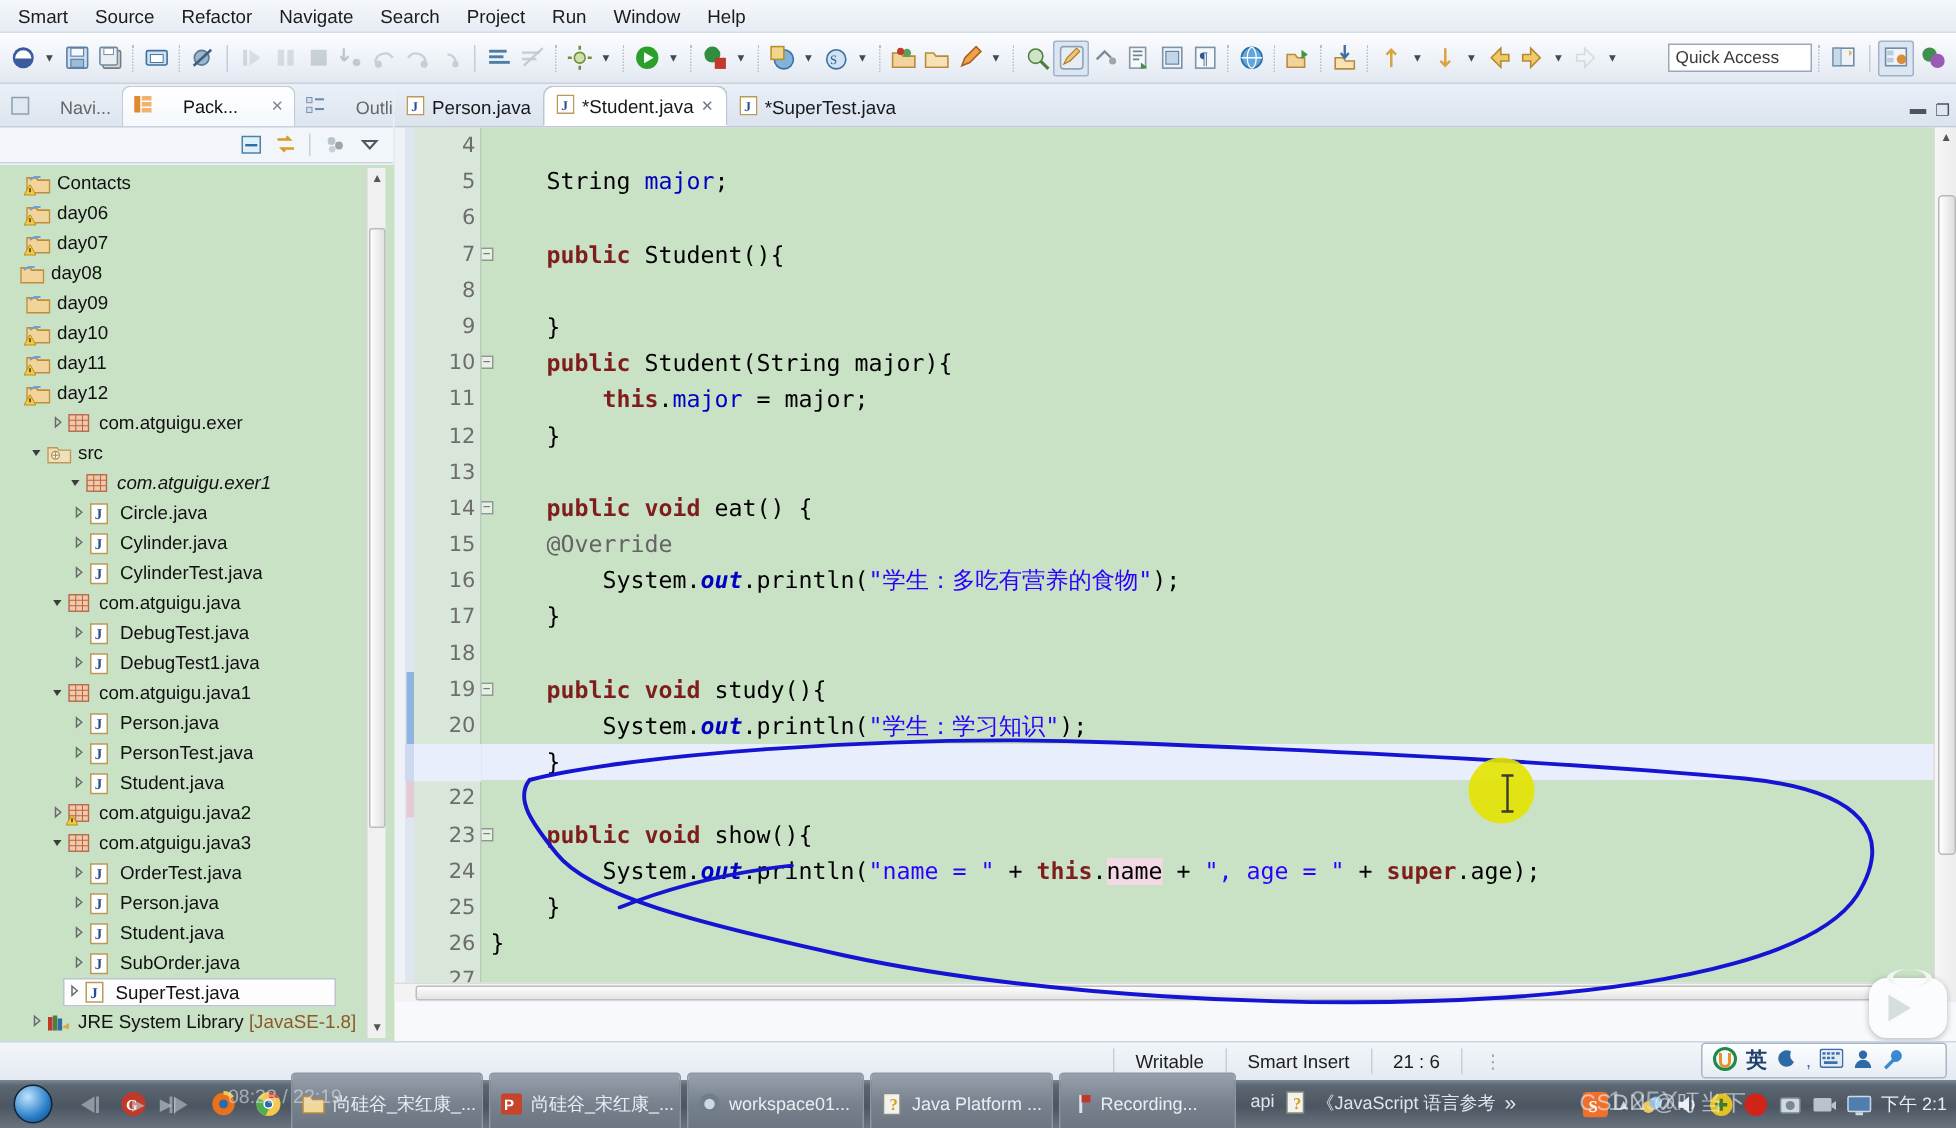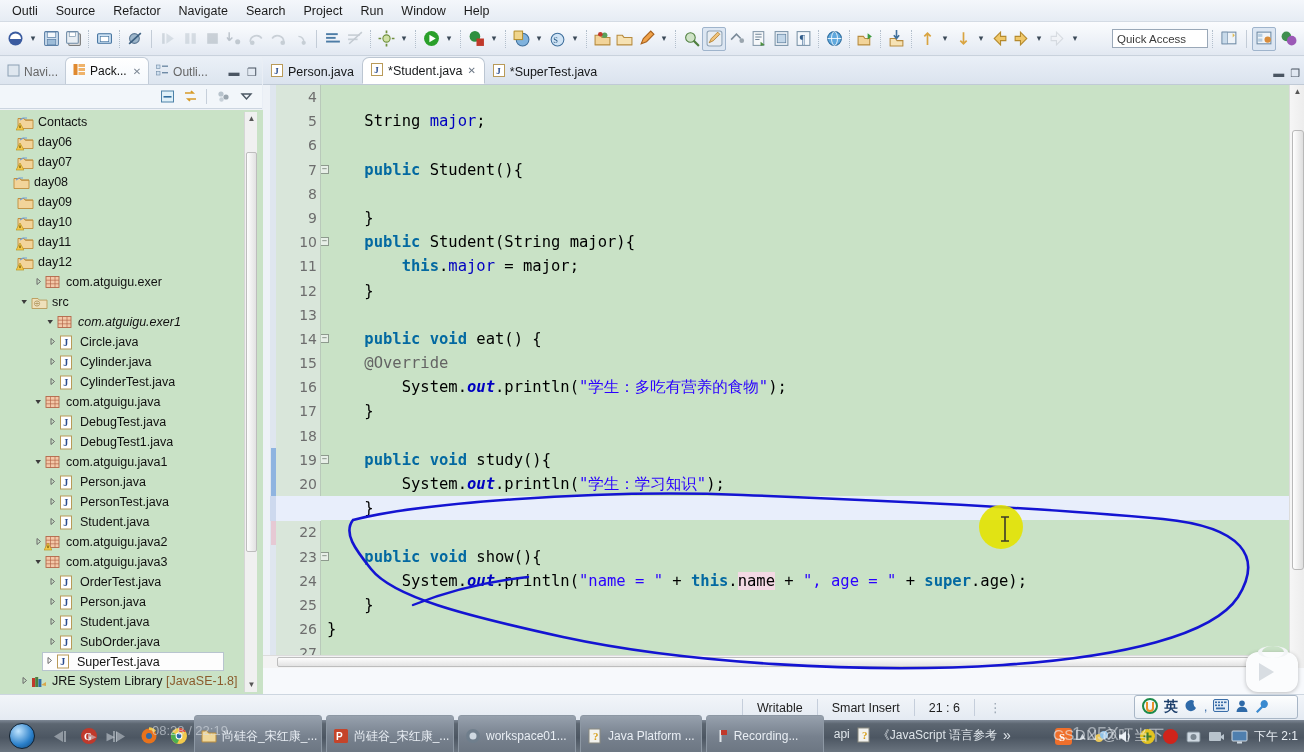--- a/index.html
+++ b/index.html
@@ -49,21 +49,21 @@
   }
   .persp {
     width:24px; height:24px; display:flex; align-items:center; justify-content:center;
   }
   .persp.active { background:#dce6f2; border:1px solid #9fb4cc; border-radius:2px; }
 
   
   #leftpanel { position:absolute; left:0; top:57px; width:262px; height:637px; background:#eef2f7; }
   #lp-tabs { position:relative; height:28px; background:linear-gradient(to bottom,#eaf0f7,#dde5ef);
              border-bottom:1px solid #c7d0db; display:flex; align-items:flex-end; }
-  .lptab { height:24px; display:flex; align-items:center; gap:4px; padding:0 7px;
+  .lptab { height:24px; display:flex; align-items:center; gap:20px; padding:0 7px;
            font-size:12px; color:#666; white-space:nowrap; }
   .lptab.active { background:linear-gradient(to bottom,#ffffff,#f4f8fc);
                   border:1px solid #c2ccd8; border-bottom:none; color:#111;
                   border-radius:6px 6px 0 0; height:27px; }
   .lptab .x { font-size:10px; color:#7c8794; margin-left:2px; }
   .wbtn { width:16px; height:14px; margin-left:auto; margin-right:2px; margin-bottom:5px;
           display:flex; align-items:center; justify-content:center; color:#4a5562; font-size:11px;}
   #lp-toolbar { height:24px; background:#f2f6fa; border-bottom:1px solid #ccd5e0;
                 display:flex; align-items:center; justify-content:flex-end; padding-right:6px; gap:3px; }
   .lpt { width:20px; height:18px; display:flex; align-items:center; justify-content:center; }
@@ -104,21 +104,21 @@
   #ed-gutter-line { position:absolute; left:57px; top:0; width:1px; height:583px; background:#b9c9ba; }
   #code { position:absolute; left:58px; top:0; right:0; height:583px; }
   .cl { height:24.2px; line-height:24.2px; font-family:"DejaVu Sans Mono", monospace;
         font-size:15.5px; white-space:pre; color:#000; padding-left:6px; }
   .gl { height:24.2px; line-height:24.2px; font-family:"DejaVu Sans", sans-serif;
         font-size:14px; color:#6d6d6d; text-align:right; padding-right:4px; position:relative; }
   .gl .fold { position:absolute; right:-8px; top:7px; width:9px; height:9px;
               border:1px solid #8d9a8d; background:#e7efe7; font-size:7px; line-height:7px;
               text-align:center; color:#4b584b; }
   .cur-line { background:#e8eefb; }
-  .kw { color:#0369a1; font-weight:bold; }
+  .kw { color:#7f1d1d; font-weight:bold; }
   .fld { color:#0000c0; }
   .str { color:#2a00ff; }
   .ann { color:#646464; }
   .stat { color:#0000c0; font-style:italic; font-weight:bold; }
   .hl { background:#f3d9e4; }
 
   #ed-vscroll { position:absolute; right:0; top:28px; width:15px; height:583px;
                 background:linear-gradient(to right,#f6f6f6,#ededed); border-left:1px solid #dcdcdc; }
   #ed-vthumb { position:absolute; left:2px; top:45px; width:12px; height:440px;
                background:linear-gradient(to right,#ffffff,#dedede); border:1px solid #b9b9b9; border-radius:3px; }
@@ -177,21 +177,21 @@
   #cursor-dot { position:absolute; left:979px; top:505px; width:44px; height:44px;
                 border-radius:50%; background:#e3e300; opacity:.9; }
   #caret { position:absolute; left:999px; top:516px; width:3px; height:24px; color:#222;
            font-family:"DejaVu Serif", serif; font-size:20px; line-height:20px; }
   #ink { position:absolute; left:263px; top:57px; width:1041px; height:637px; pointer-events:none; }
 </style>
 </head>
 <body>
 
 <div id="menubar">
-  <div class="mi">Outli</div>
+  <div class="mi">Smart</div>
   <div class="mi">Source</div>
   <div class="mi">Refactor</div>
   <div class="mi">Navigate</div>
   <div class="mi">Search</div>
   <div class="mi">Project</div>
   <div class="mi">Run</div>
   <div class="mi">Window</div>
   <div class="mi">Help</div>
 </div>
 

